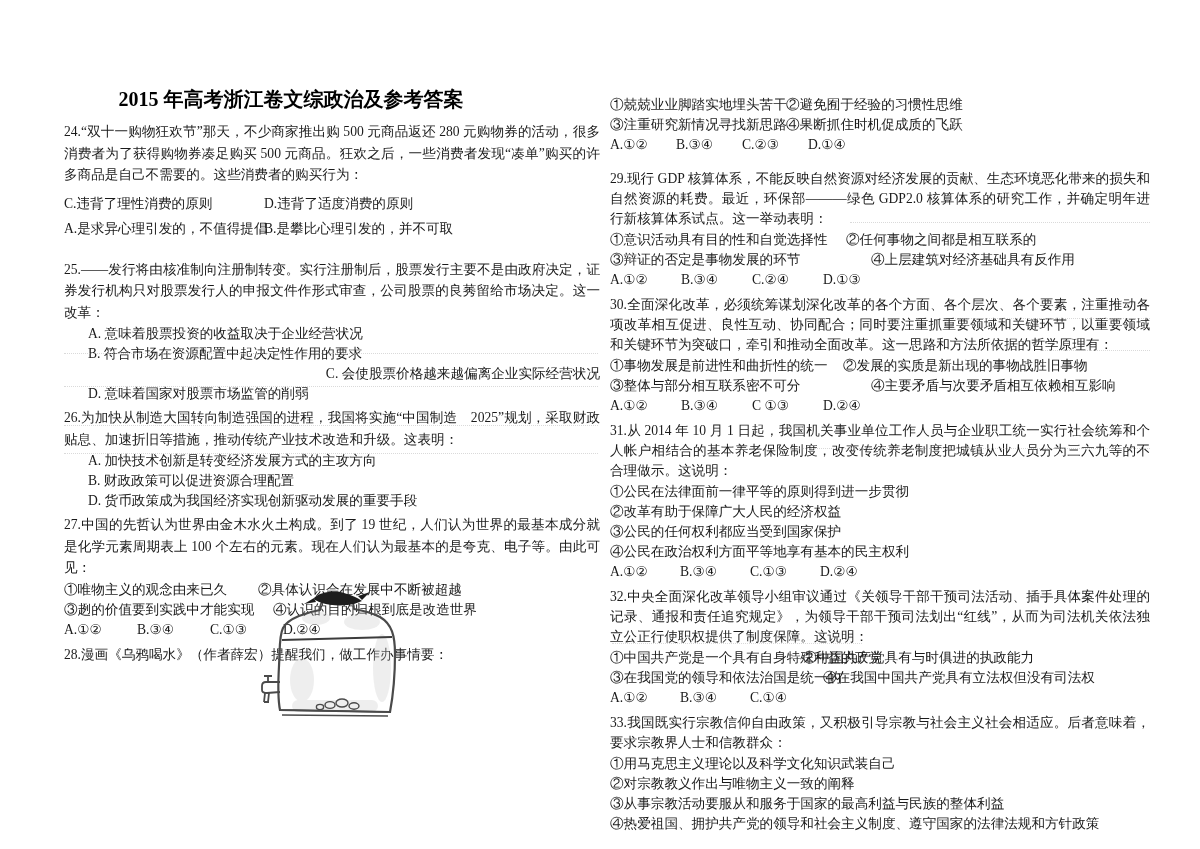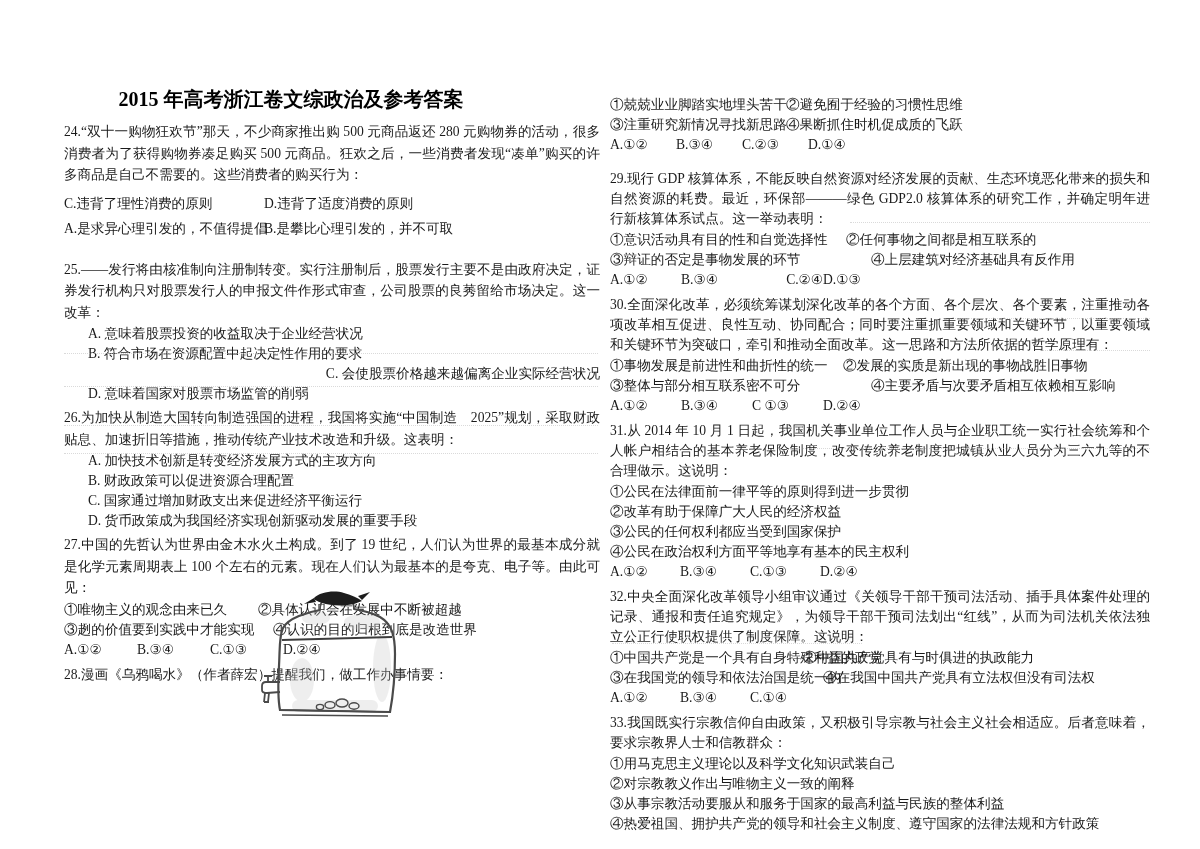--- a/index.html
+++ b/index.html
@@ -58,23 +58,20 @@
     </div>
     <div class="question" style="margin-bottom: 4px;">
       <div class="stem">26.为加快从制造大国转向制造强国的进程，我国将实施“中国制造　2025”规划，采取财政贴息、加速折旧等措施，推动传统产业技术改造和升级。这表明：</div>
       <div class="optrow" style="padding-left: 24px; justify-content: flex-end;">
         <span class="cell">A. 加快技术创新是转变经济发展方式的主攻方向</span>
       </div>
       <div class="optrow" style="padding-left: 24px;">
         <span class="cell">B. 财政政策可以促进资源合理配置</span>
       </div>
       <div class="optrow" style="padding-left: 24px;">
-        <span class="cell">C. 国家通过增加财政支出来促进经济平衡运行</span>
-      </div>
-      <div class="optrow" style="padding-left: 24px;">
         <span class="cell">D. 货币政策成为我国经济实现创新驱动发展的重要手段</span>
       </div>
     </div>
     <div class="question" style="margin-bottom: 5px;">
       <div class="stem">27.中国的先哲认为世界由金木水火土构成。到了 19 世纪，人们认为世界的最基本成分就是化学元素周期表上 100 个左右的元素。现在人们认为最基本的是夸克、电子等。由此可见：</div>
       <div class="optrow">
         <span class="cell" style="width: 194px;">①唯物主义的观念由来已久</span>
         <span class="cell">②具体认识会在发展中不断被超越</span>
       </div>
       <div class="optrow">
@@ -115,21 +112,21 @@
         <span class="cell" style="width: 236px;">①意识活动具有目的性和自觉选择性</span>
         <span class="cell">②任何事物之间都是相互联系的</span>
       </div>
       <div class="optrow">
         <span class="cell" style="width: 261px;">③辩证的否定是事物发展的环节</span>
         <span class="cell">④上层建筑对经济基础具有反作用</span>
       </div>
       <div class="optrow">
         <span class="cell" style="width: 71px;">A.①②</span>
         <span class="cell" style="width: 71px;">B.③④</span>
-        <span class="cell" style="width: 71px; text-align: right;">C.②④</span>
+        <span class="cell" style="width: 71px;">C.②④</span>
         <span class="cell">D.①③</span>
       </div>
     </div>
     <div class="question" style="margin-bottom: 6px;">
       <div class="stem">30.全面深化改革，必须统筹谋划深化改革的各个方面、各个层次、各个要素，注重推动各项改革相互促进、良性互动、协同配合；同时要注重抓重要领域和关键环节，以重要领域和关键环节为突破口，牵引和推动全面改革。这一思路和方法所依据的哲学原理有：</div>
       <div class="optrow">
         <span class="cell" style="width: 233px;">①事物发展是前进性和曲折性的统一</span>
         <span class="cell">②发展的实质是新出现的事物战胜旧事物</span>
       </div>
       <div class="optrow">

